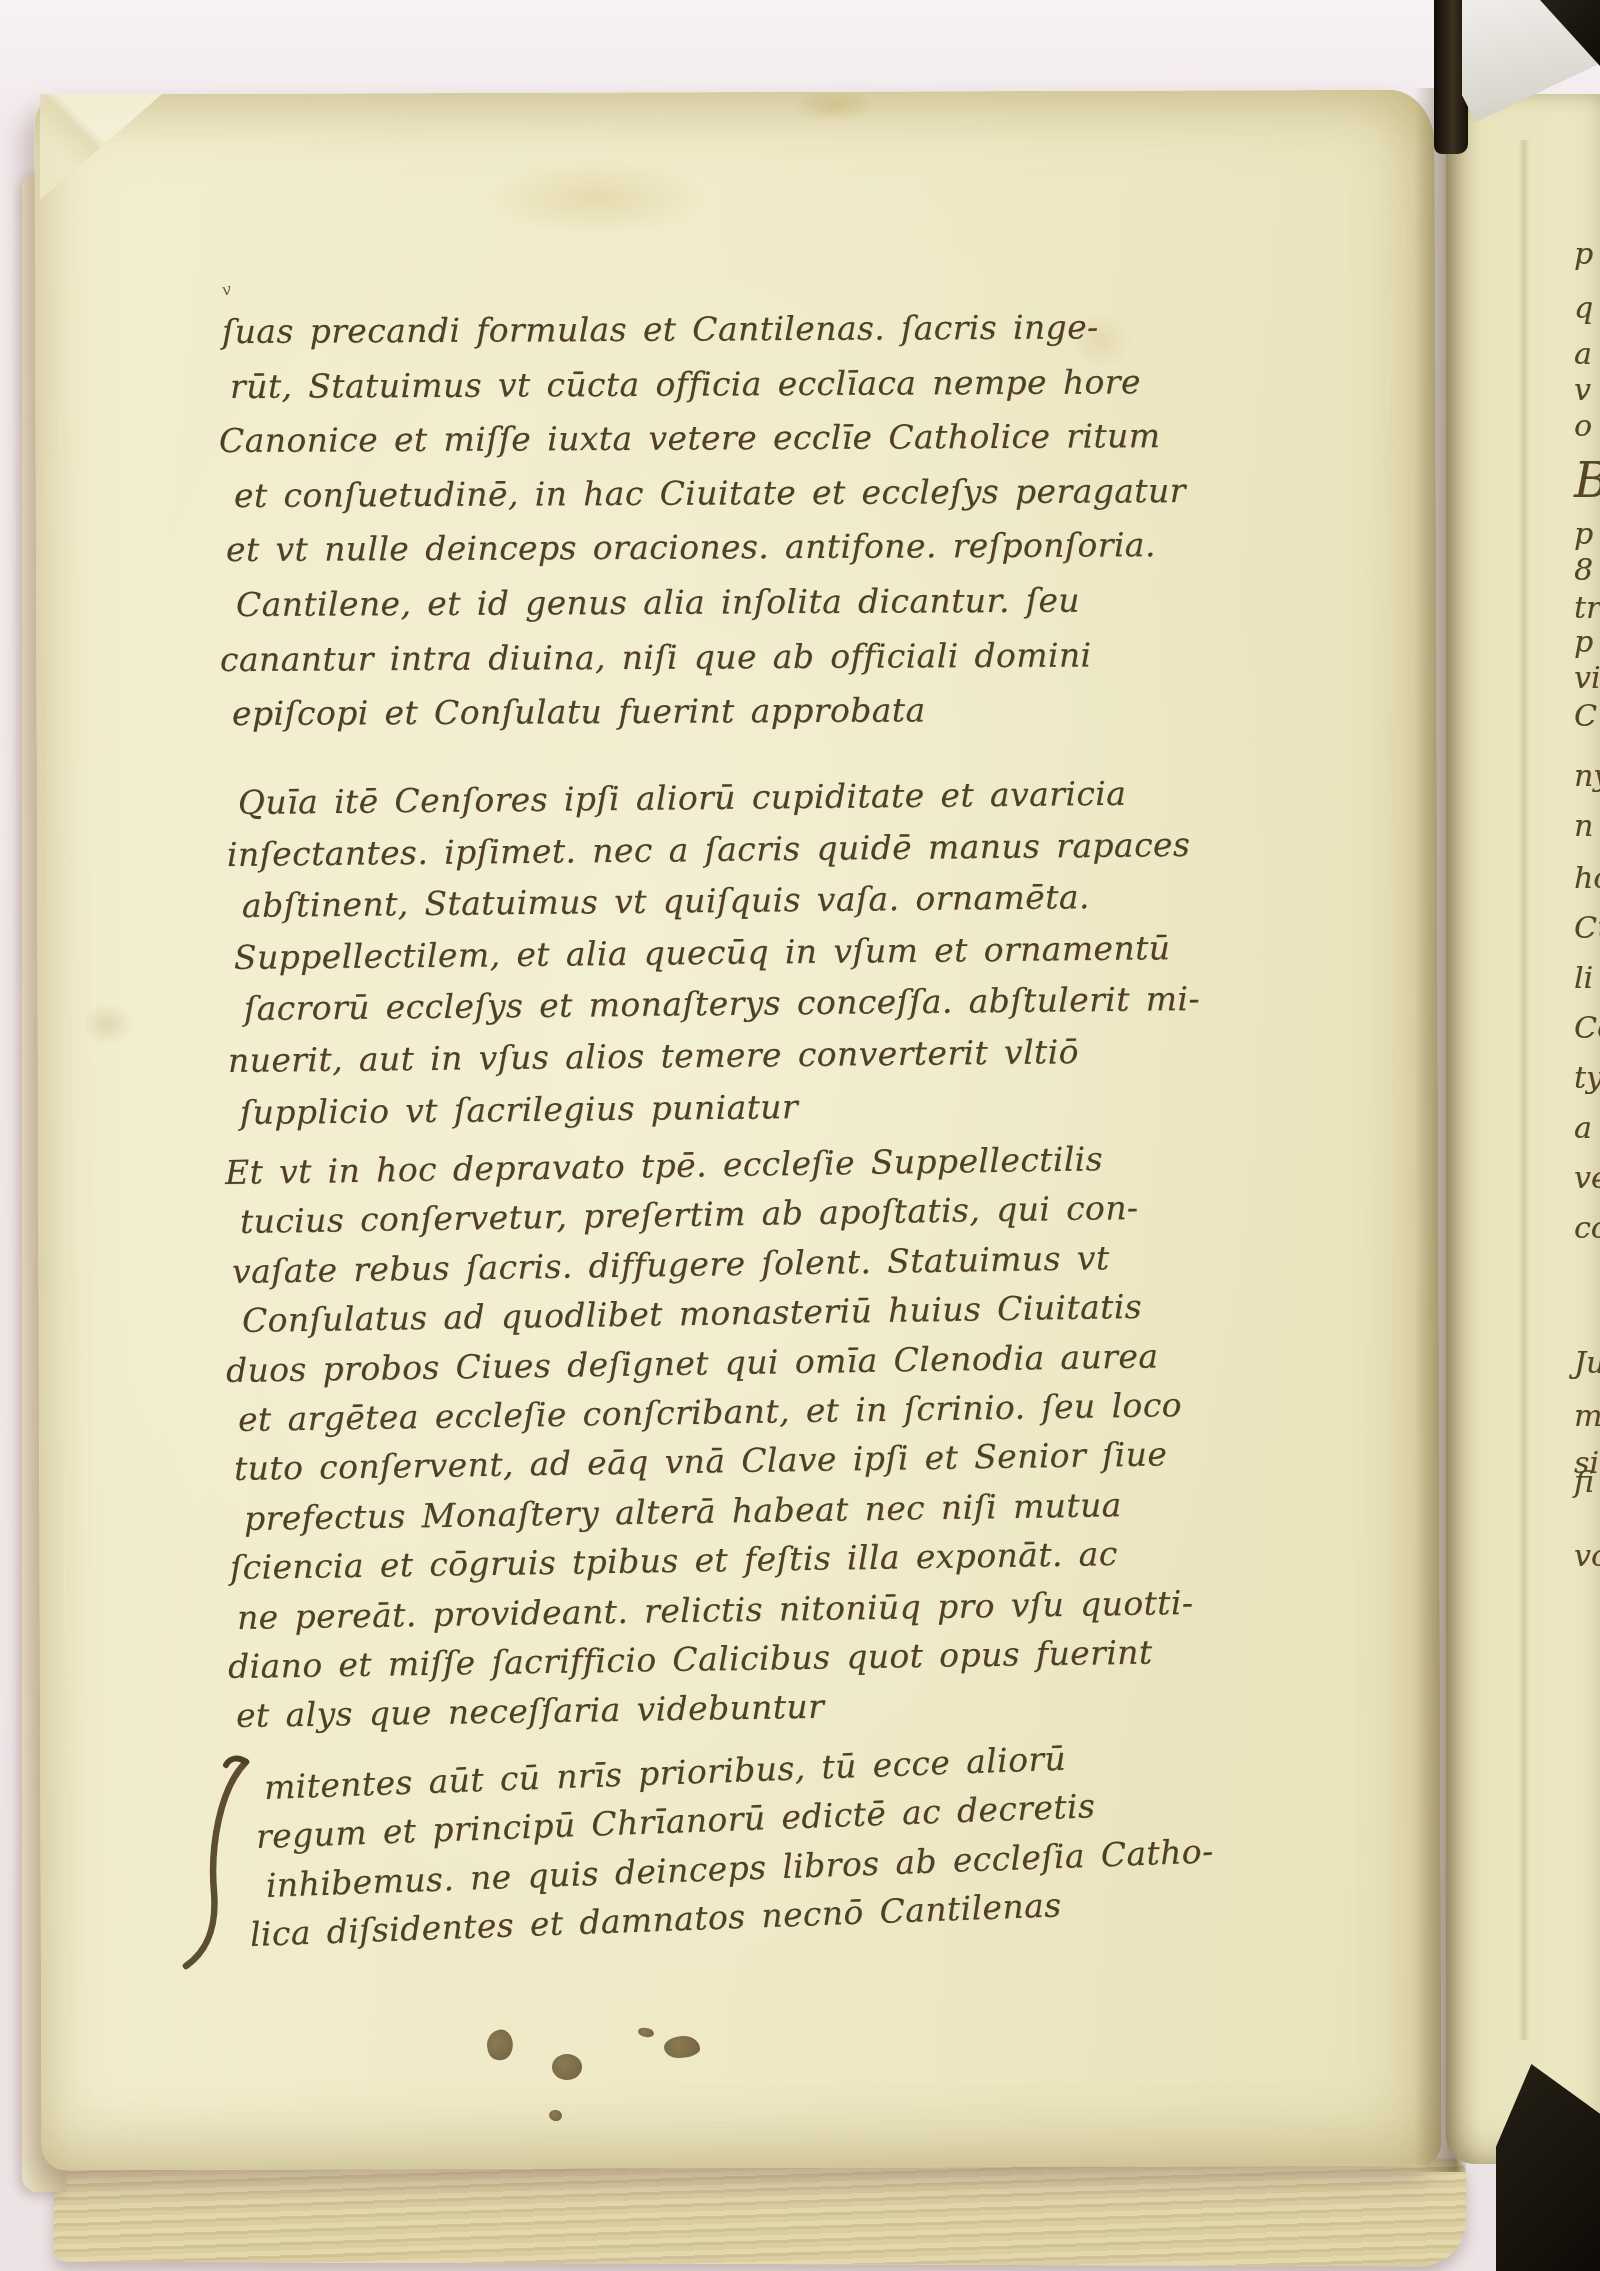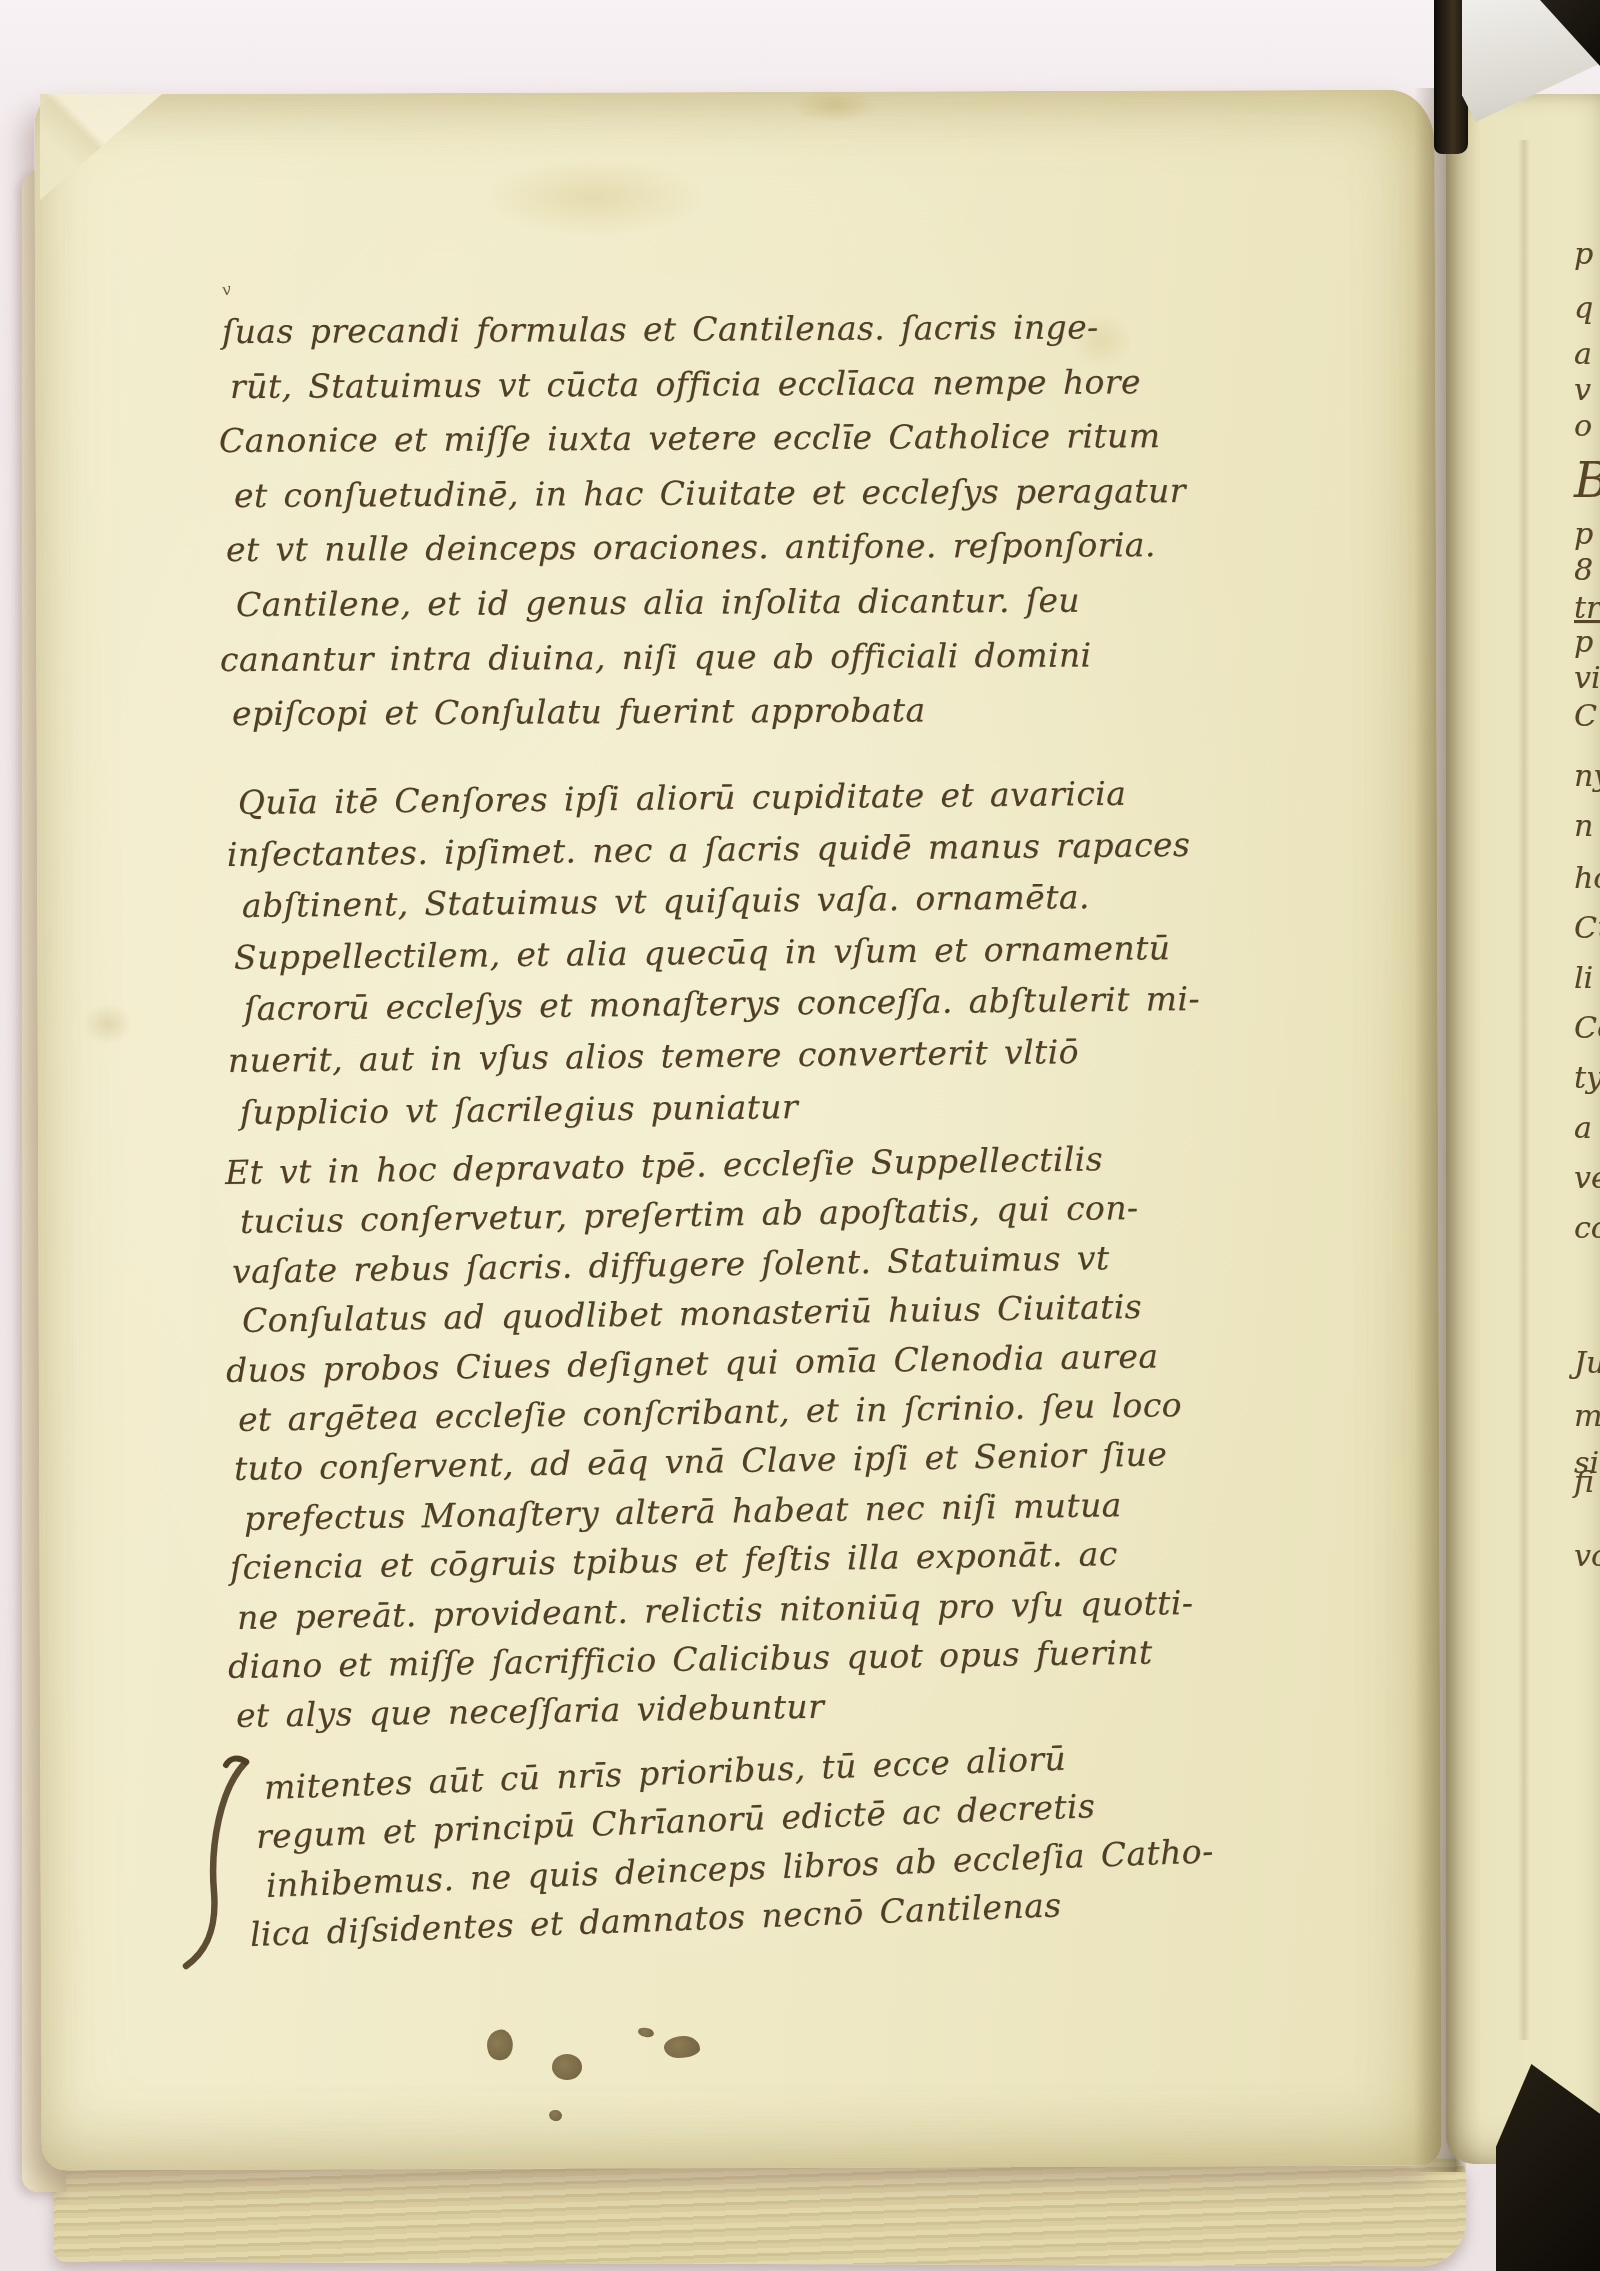--- a/index.html
+++ b/index.html
@@ -134,21 +134,21 @@
   <div id="right-page-crease"></div>
   <div id="frag-layer">
       <span class="frag" style="top: 236px;">p</span>
       <span class="frag" style="top: 290px;">q</span>
       <span class="frag" style="top: 336px;">a</span>
       <span class="frag" style="top: 372px;">v</span>
       <span class="frag" style="top: 408px;">o</span>
       <span class="frag large" style="top: 452px;">B</span>
       <span class="frag" style="top: 516px;">p</span>
       <span class="frag" style="top: 552px;">8</span>
-      <span class="frag" style="top: 590px; text-decoration: underline;">tr</span>
+      <span class="frag" style="top: 590px;">tr</span>
       <span class="frag" style="top: 624px;">p</span>
       <span class="frag" style="top: 660px;">vi</span>
       <span class="frag" style="top: 698px;">C</span>
       <span class="frag" style="top: 758px;">ny</span>
       <span class="frag" style="top: 808px;">n</span>
       <span class="frag" style="top: 860px;">ho</span>
       <span class="frag" style="top: 910px;">Cū</span>
       <span class="frag" style="top: 960px; text-align: center;">li</span>
       <span class="frag" style="top: 1010px;">Co</span>
       <span class="frag" style="top: 1060px;">ty</span>

